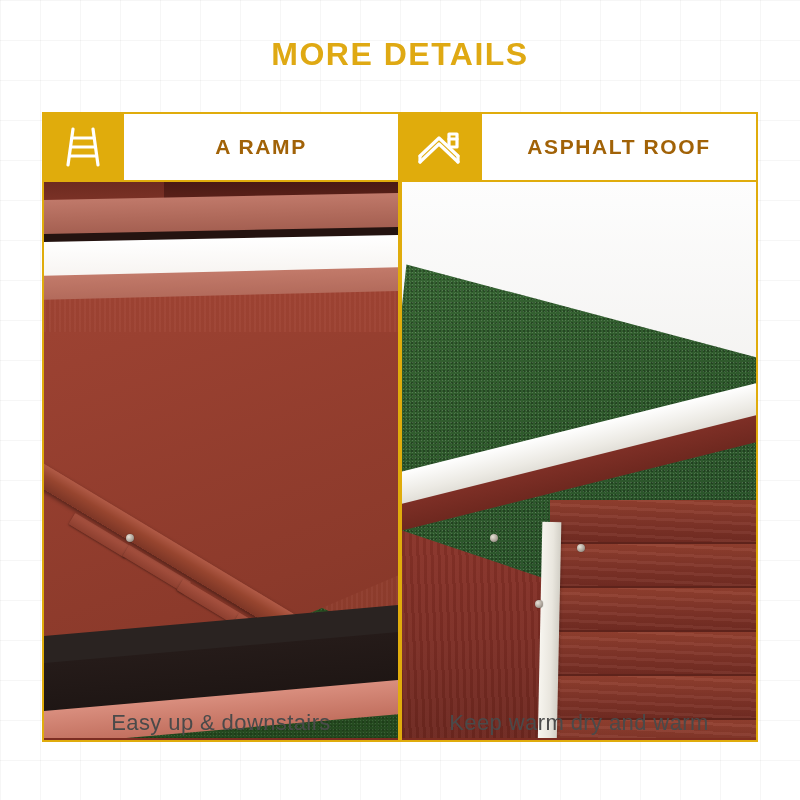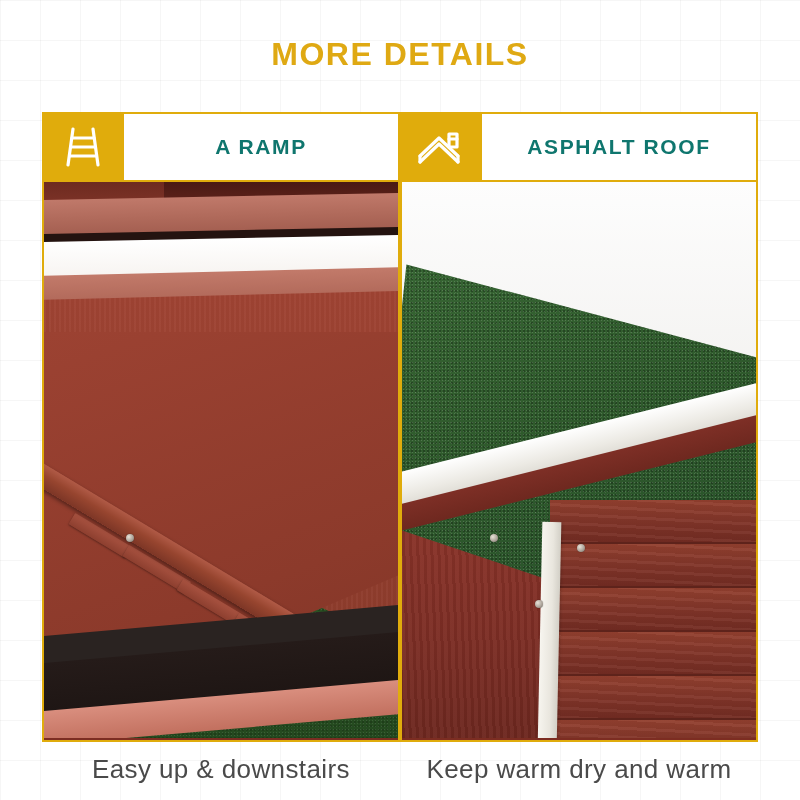--- a/index.html
+++ b/index.html
@@ -57,21 +57,21 @@
   }
   .label-box{
     flex:1 1 auto;height:70px;
     background:#ffffff;
     border:2px solid #E0AC0C;
     border-left:none;
     display:flex;align-items:center;justify-content:center;
     box-sizing:border-box;
   }
   .label-box .lbl{
-    font-size:21px;font-weight:bold;letter-spacing:1.6px;color:#0f766e;
+    font-size:21px;font-weight:bold;letter-spacing:1.6px;color:#a16207;
   }
 
   
   .photo-frame{
     position:absolute;left:0;top:70px;
     width:358px;height:560px;
     border:2px solid #E0AC0C;
     border-top:none;
     box-sizing:border-box;
     overflow:hidden;
@@ -254,23 +254,23 @@
   
   .rp-corner{
     position:absolute;left:138px;top:340px;width:19px;height:225px;
     background:linear-gradient(90deg,#f7f5ef 0%,#e9e6de 60%,#d2cfc6 100%);
     transform:rotate(1.2deg);
     box-shadow:1px 0 3px rgba(0,0,0,.18);
   }
 
   
   .caption{
-    position:absolute;top:754px;width:358px;
+    position:absolute;top:710px;width:358px;
     text-align:center;
-    font-size:26px;color:#4a4a4a;letter-spacing:.4px;
+    font-size:22px;color:#4a4a4a;letter-spacing:.4px;
   }
   .caption.left{left:42px;}
   .caption.right{left:400px;}
 </style>
 </head>
 <body>
 
 <div id="grid-bg"></div>
 
 <div id="page">

